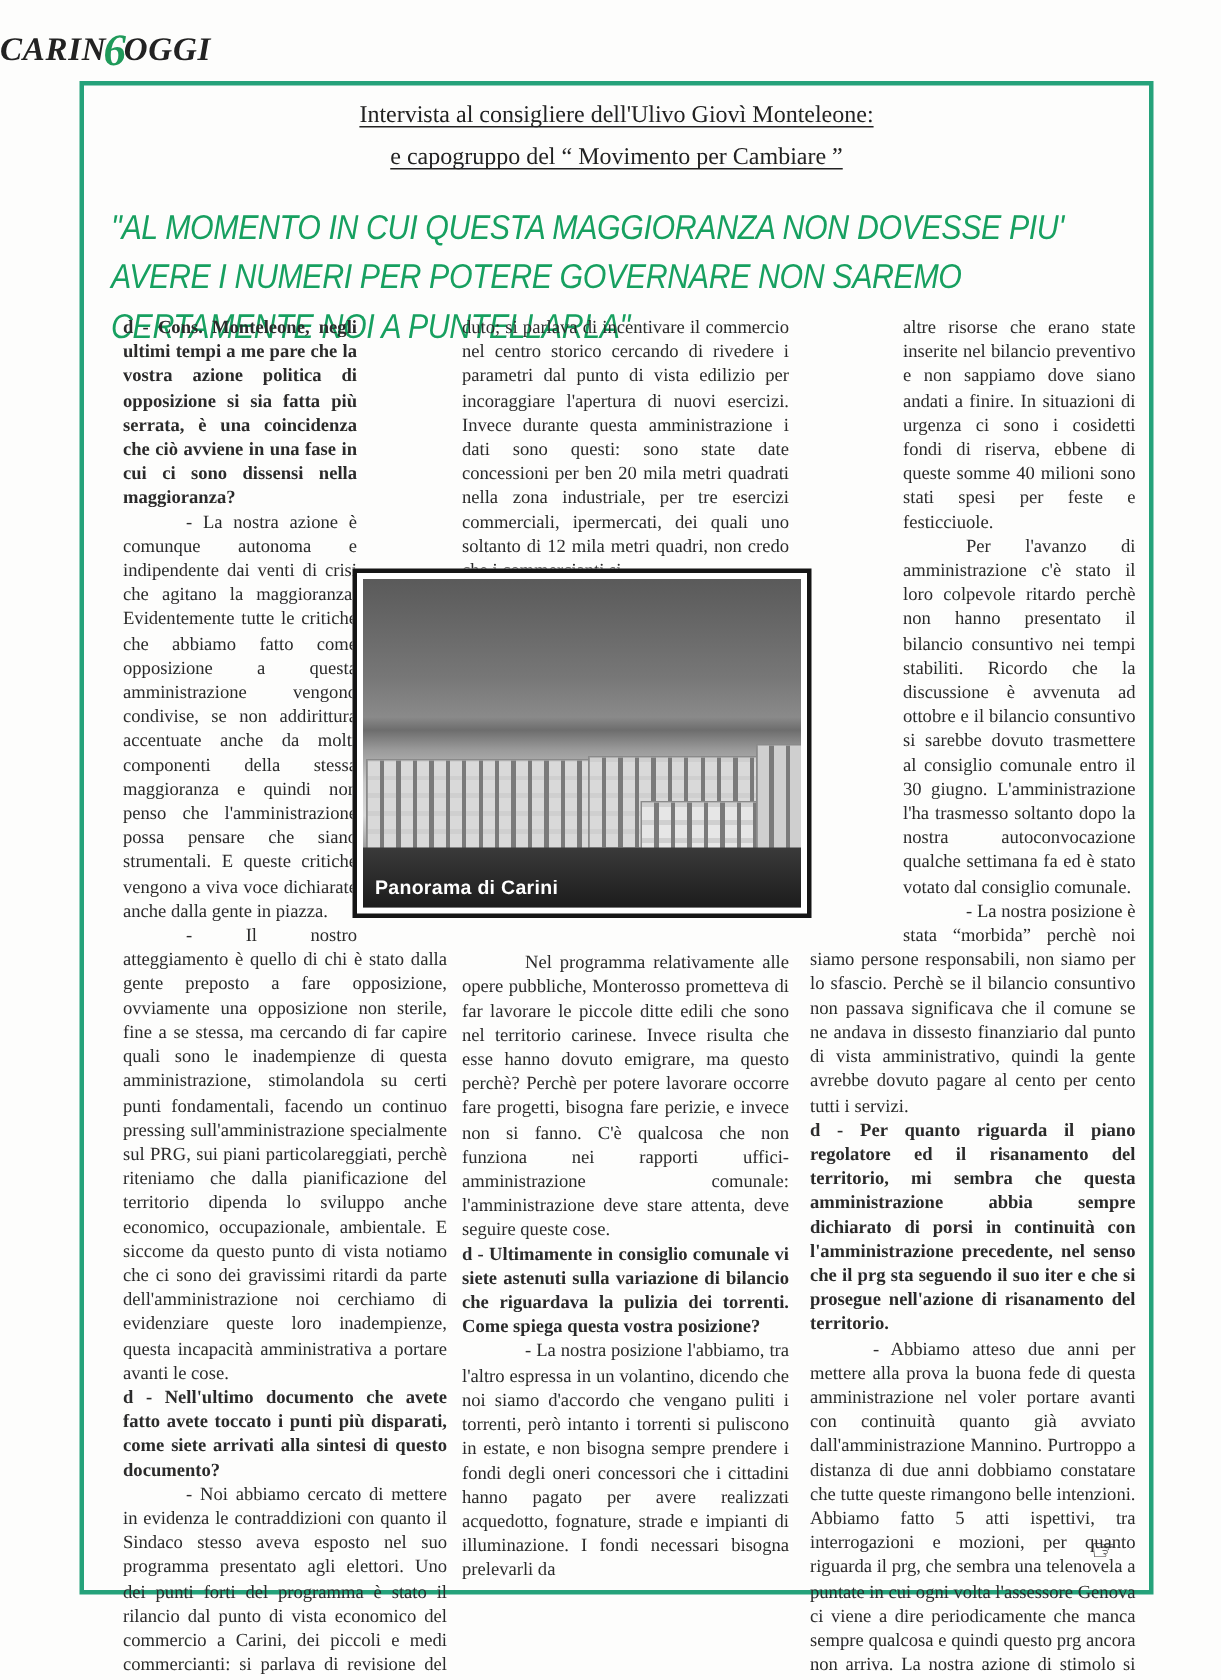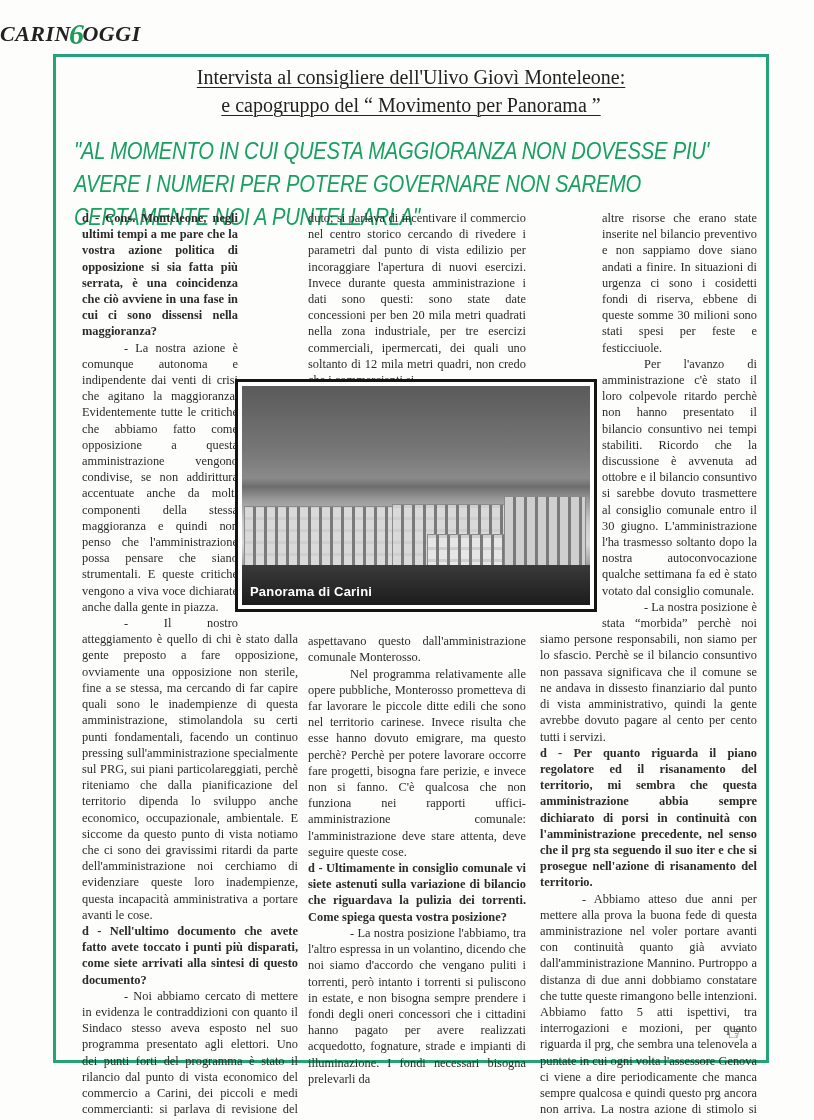--- a/index.html
+++ b/index.html
@@ -12,42 +12,42 @@
     font-family: "Liberation Serif", serif; font-style: italic; font-weight: bold;
     font-size: 22px; letter-spacing: 0.5px; color: #222;
   }
   .masthead .six { color: #1f9a5a; font-size: 30px; position: relative; top: 3px; margin: 0 -2px; }
   .frame {
     position: absolute; left: 53px; top: 54px; width: 716px; height: 1009px;
     border: 3px solid #25a27a; box-sizing: border-box;
   }
   .headline {
     position: absolute; top: 63px; left: 53px; width: 716px; text-align: center;
-    font-size: 20px; line-height: 28px; color: #222;
+    font-size: 16px; line-height: 28px; color: #222;
   }
   .headline span { text-decoration: underline; text-decoration-thickness: 1px; text-underline-offset: 3px; }
   .quote {
     position: absolute; top: 135px; left: 74px; width: 690px;
     font-family: "Liberation Sans Narrow", "Liberation Sans", sans-serif; font-style: italic;
     font-size: 23px; line-height: 33px; color: #17a060; letter-spacing: -0.3px;
     transform: scaleX(0.88); transform-origin: left top; width: 790px;
   }
   .col {
     position: absolute; font-size: 12.4px; line-height: 16.2px; text-align: justify; color: #2b2b2b;
   }
   .col p { margin: 0; }
   .col .q { font-weight: bold; }
   .col .ind { text-indent: 42px; }
   #col1 { left: 82px; top: 210px; width: 216px; }
   #col2 { left: 308px; top: 210px; width: 218px; }
   #col3 { left: 540px; top: 210px; width: 217px; }
   .wrapL { float: right; width: 60px; height: 232px; }
   .wrapR { float: left; width: 62px; height: 236px; }
   .photo {
-    position: absolute; left: 235px; top: 379px; width: 362px; height: 233px;
+    position: absolute; left: 235px; top: 379px; width: 306px; height: 233px;
     border: 3px solid #151515; box-sizing: border-box; background: #fff; padding: 4px;
   }
   .photo-inner {
     width: 100%; height: 100%; position: relative; overflow: hidden;
     background: linear-gradient(180deg, #5a5a5a 0%, #777 30%, #8a8a8a 42%, #6d6d6d 46%, #9a9a9a 52%, #c9c9c9 62%, #d8d8d8 72%, #8c8c8c 85%, #2f2f2f 100%);
   }
   .bld { position: absolute; background: #d9d9d9; border: 1px solid #8a8a8a; }
   .bld.win { background-image: repeating-linear-gradient(90deg, transparent 0 8px, #7a7a7a 8px 11px), repeating-linear-gradient(0deg, transparent 0 9px, #cfcfcf 9px 12px); }
   .trees { position: absolute; left: 0; bottom: 0; width: 100%; height: 40px; background: linear-gradient(180deg, #3a3a3a, #1c1c1c); }
   .caption {
@@ -63,46 +63,45 @@
 <body>
 
 <div class="masthead">
   <span>CARIN</span><span class="six">6</span><span>OGGI</span>
 </div>
 
 <div class="frame"></div>
 
 <div class="headline">
   <div><span>Intervista al consigliere dell'Ulivo Giovì Monteleone:</span></div>
-  <div><span>e capogruppo del “ Movimento per Panorama ”</span></div>
+  <div><span>e capogruppo del “ Movimento per Cambiare ”</span></div>
 </div>
 
 <div class="quote">"AL MOMENTO IN CUI QUESTA MAGGIORANZA NON DOVESSE PIU' AVERE I NUMERI PER POTERE GOVERNARE NON SAREMO CERTAMENTE NOI A PUNTELLARLA"</div>
 
 <div class="col" id="col1">
   <div class="wrapL" style="margin-top:178px;"></div>
   <p class="q">d - Cons. Monteleone, negli ultimi tempi a me pare che la vostra azione politica di opposizione si sia fatta più serrata, è una coincidenza che ciò avviene in una fase in cui ci sono dissensi nella maggioranza?</p>
   <p class="ind">- La nostra azione è comunque autonoma e indipendente dai venti di crisi che agitano la maggioranza. Evidentemente tutte le critiche che abbiamo fatto come opposizione a questa amministrazione vengono condivise, se non addirittura accentuate anche da molti componenti della stessa maggioranza e quindi non penso che l'amministrazione possa pensare che siano strumentali. E queste critiche vengono a viva voce dichiarate anche dalla gente in piazza.</p>
   <p class="ind">- Il nostro atteggiamento è quello di chi è stato dalla gente preposto a fare opposizione, ovviamente una opposizione non sterile, fine a se stessa, ma cercando di far capire quali sono le inadempienze di questa amministrazione, stimolandola su certi punti fondamentali, facendo un continuo pressing sull'amministrazione specialmente sul PRG, sui piani particolareggiati, perchè riteniamo che dalla pianificazione del territorio dipenda lo sviluppo anche economico, occupazionale, ambientale. E siccome da questo punto di vista notiamo che ci sono dei gravissimi ritardi da parte dell'amministrazione noi cerchiamo di evidenziare queste loro inadempienze, questa incapacità amministrativa a portare avanti le cose.</p>
   <p class="q">d - Nell'ultimo documento che avete fatto avete toccato i punti più disparati, come siete arrivati alla sintesi di questo documento?</p>
   <p class="ind">- Noi abbiamo cercato di mettere in evidenza le contraddizioni con quanto il Sindaco stesso aveva esposto nel suo programma presentato agli elettori. Uno dei punti forti del programma è stato il rilancio dal punto di vista economico del commercio a Carini, dei piccoli e medi commercianti: si parlava di revisione del piano commerciale che è sca-</p>
 </div>
 
 <div class="col" id="col2">
   <p>duto; si parlava di incentivare il commercio nel centro storico cercando di rivedere i parametri dal punto di vista edilizio per incoraggiare l'apertura di nuovi esercizi. Invece durante questa amministrazione i dati sono questi: sono state date concessioni per ben 20 mila metri quadrati nella zona industriale, per tre esercizi commerciali, ipermercati, dei quali uno soltanto di 12 mila metri quadri, non credo che i commercianti si</p>
   <div style="height:245px;"></div>
-  <p>aspettavano questo dall'amministrazione comunale Monterosso.</p>
   <p class="ind">Nel programma relativamente alle opere pubbliche, Monterosso prometteva di far lavorare le piccole ditte edili che sono nel territorio carinese. Invece risulta che esse hanno dovuto emigrare, ma questo perchè? Perchè per potere lavorare occorre fare progetti, bisogna fare perizie, e invece non si fanno. C'è qualcosa che non funziona nei rapporti uffici-amministrazione comunale: l'amministrazione deve stare attenta, deve seguire queste cose.</p>
   <p class="q">d - Ultimamente in consiglio comunale vi siete astenuti sulla variazione di bilancio che riguardava la pulizia dei torrenti. Come spiega questa vostra posizione?</p>
   <p class="ind">- La nostra posizione l'abbiamo, tra l'altro espressa in un volantino, dicendo che noi siamo d'accordo che vengano puliti i torrenti, però intanto i torrenti si puliscono in estate, e non bisogna sempre prendere i fondi degli oneri concessori che i cittadini hanno pagato per avere realizzati acquedotto, fognature, strade e impianti di illuminazione. I fondi necessari bisogna prelevarli da</p>
 </div>
 
 <div class="col" id="col3">
   <div class="wrapR" style="margin-top:178px;"></div>
-  <p>altre risorse che erano state inserite nel bilancio preventivo e non sappiamo dove siano andati a finire. In situazioni di urgenza ci sono i cosidetti fondi di riserva, ebbene di queste somme 30 milioni sono stati spesi per feste e festicciuole.</p>
+  <p>altre risorse che erano state inserite nel bilancio preventivo e non sappiamo dove siano andati a finire. In situazioni di urgenza ci sono i cosidetti fondi di riserva, ebbene di queste somme 40 milioni sono stati spesi per feste e festicciuole.</p>
   <p class="ind">Per l'avanzo di amministrazione c'è stato il loro colpevole ritardo perchè non hanno presentato il bilancio consuntivo nei tempi stabiliti. Ricordo che la discussione è avvenuta ad ottobre e il bilancio consuntivo si sarebbe dovuto trasmettere al consiglio comunale entro il 30 giugno. L'amministrazione l'ha trasmesso soltanto dopo la nostra autoconvocazione qualche settimana fa ed è stato votato dal consiglio comunale.</p>
   <p class="ind">- La nostra posizione è stata “morbida” perchè noi siamo persone responsabili, non siamo per lo sfascio. Perchè se il bilancio consuntivo non passava significava che il comune se ne andava in dissesto finanziario dal punto di vista amministrativo, quindi la gente avrebbe dovuto pagare al cento per cento tutti i servizi.</p>
   <p class="q">d - Per quanto riguarda il piano regolatore ed il risanamento del territorio, mi sembra che questa amministrazione abbia sempre dichiarato di porsi in continuità con l'amministrazione precedente, nel senso che il prg sta seguendo il suo iter e che si prosegue nell'azione di risanamento del territorio.</p>
   <p class="ind">- Abbiamo atteso due anni per mettere alla prova la buona fede di questa amministrazione nel voler portare avanti con continuità quanto già avviato dall'amministrazione Mannino. Purtroppo a distanza di due anni dobbiamo constatare che tutte queste rimangono belle intenzioni. Abbiamo fatto 5 atti ispettivi, tra interrogazioni e mozioni, per quanto riguarda il prg, che sembra una telenovela a puntate in cui ogni volta l'assessore Genova ci viene a dire periodicamente che manca sempre qualcosa e quindi questo prg ancora non arriva. La nostra azione di stimolo si può notare dal fatto che le diffide fatte dall'assessorato regionale al Territorio e Ambiente coin-</p>
 </div>
 
 <div class="photo">
   <div class="photo-inner">
     <div class="bld win" style="left:2px; top:120px; width:150px; height:70px;"></div>
     <div class="bld win" style="left:150px; top:118px; width:120px; height:60px;"></div>

